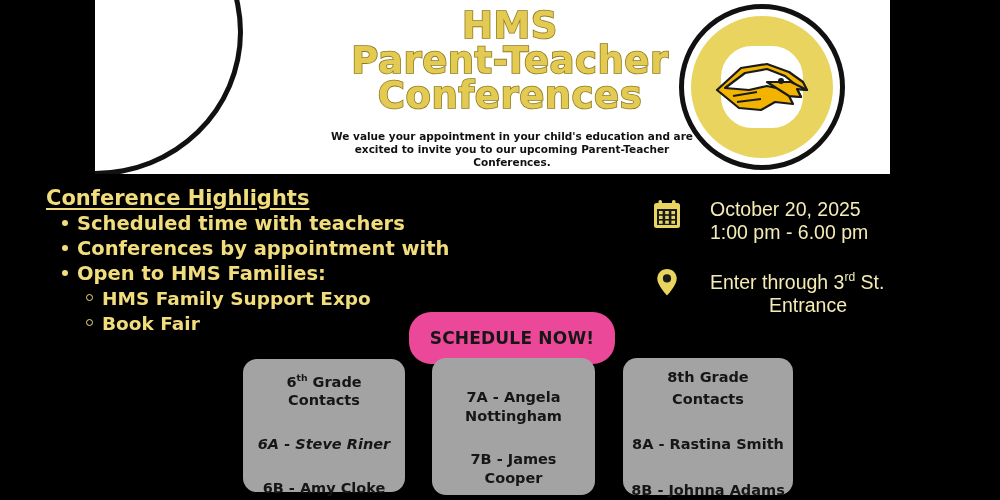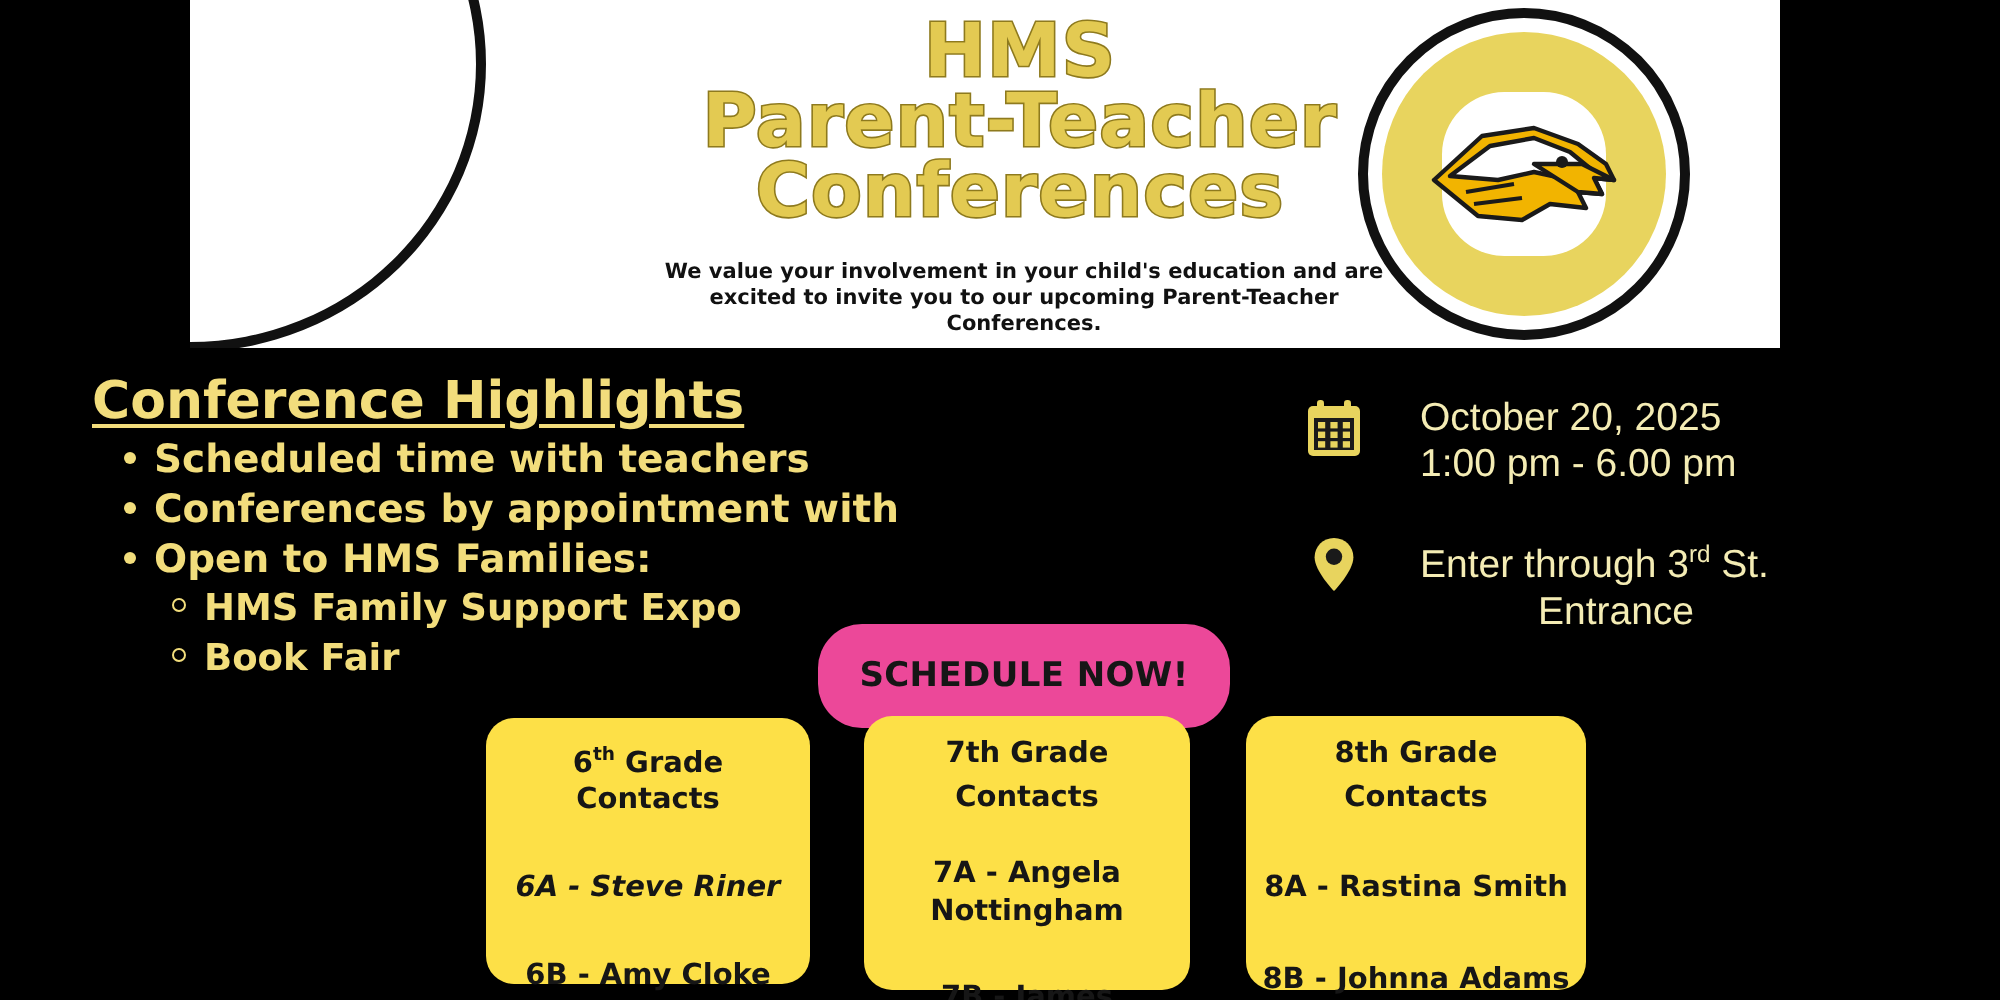--- a/index.html
+++ b/index.html
@@ -111,21 +111,21 @@
   
   .highlights {
     position: absolute;
     left: 46px;
     top: 186px;
     width: 480px;
   }
   .highlights-title {
     font-family: "DejaVu Sans", sans-serif;
     font-weight: 700;
-    font-size: 26px;
+    font-size: 21px;
     color: #f2dd7c;
     text-decoration: underline;
     text-underline-offset: 3px;
     margin-bottom: 1px;
   }
   .bullets { list-style: none; margin-left: 16px; text-decoration: underline; }
   .bullet-row {
     display: flex;
     align-items: baseline;
     gap: 9px;
@@ -190,21 +190,21 @@
     font-weight: 700;
     font-size: 17px;
     letter-spacing: 0.2px;
     color: #161616;
     cursor: pointer;
   }
 
   
   .card {
     position: absolute;
-    background: #fde047;
+    background: #a3a3a3;
     border-radius: 14px;
     padding: 10px 8px 8px;
     text-align: center;
     font-family: "DejaVu Sans", sans-serif;
     font-weight: 700;
     color: #161616;
   }
   #card-6 { left: 243px; top: 359px; width: 162px; height: 133px; }
   #card-7 { left: 432px; top: 358px; width: 163px; height: 137px; }
   #card-8 { left: 623px; top: 358px; width: 170px; height: 137px; }
@@ -226,21 +226,21 @@
 
   <div class="banner">
     <div class="banner-arc"></div>
 
     <div class="title-block">
       <div class="title-line">HMS</div>
       <div class="title-line">Parent-Teacher</div>
       <div class="title-line">Conferences</div>
     </div>
 
-    <div class="subtitle">We value your involvement in your child's education and are excited to invite you to our upcoming Parent-Teacher Conferences.</div>
+    <div class="subtitle">We value your appointment in your child's education and are excited to invite you to our upcoming Parent-Teacher Conferences.</div>
 
     <div class="logo-wrap">
       <div class="logo-ring-outer"></div>
       <div class="logo-ring-gold"></div>
       <div class="logo-inner-white"></div>
       <svg class="logo-eagle" viewBox="0 0 102 62">
         <g stroke="#1a1a1a" stroke-width="2.2" stroke-linejoin="round">
           <path d="M6 34 L30 12 L56 8 L78 16 L92 26 L96 34 L86 33 L90 41 L78 40 L82 48 L64 46 L50 54 L28 52 Z" fill="#f2b400"></path>
           <path d="M14 32 L34 17 L56 13 L74 20 L85 29 L70 33 L56 30 L38 34 Z" fill="#ffffff"></path>
           <path d="M56 26 L80 26 L96 34 L86 33 L90 41 L78 40 Z" fill="#f2b400"></path>
@@ -321,21 +321,20 @@
 
   <button class="schedule-btn">SCHEDULE NOW!</button>
 
   <div class="card" id="card-6">
     <div class="card-title"><span>6</span><sup>th</sup><span> Grade Contacts</span></div>
     <div class="card-entry e1">6A - Steve Riner</div>
     <div class="card-entry e2">6B - Amy Cloke</div>
   </div>
 
   <div class="card" id="card-7">
-    <div class="card-title"><span>7th Grade Contacts</span><sup></sup><span></span></div>
     <div class="card-entry e1">7A - Angela Nottingham</div>
     <div class="card-entry e2">7B - James Cooper</div>
   </div>
 
   <div class="card" id="card-8">
     <div class="card-title"><span>8th Grade Contacts</span><sup></sup><span></span></div>
     <div class="card-entry e1">8A - Rastina  Smith</div>
     <div class="card-entry e2">8B - Johnna Adams</div>
   </div>
 

